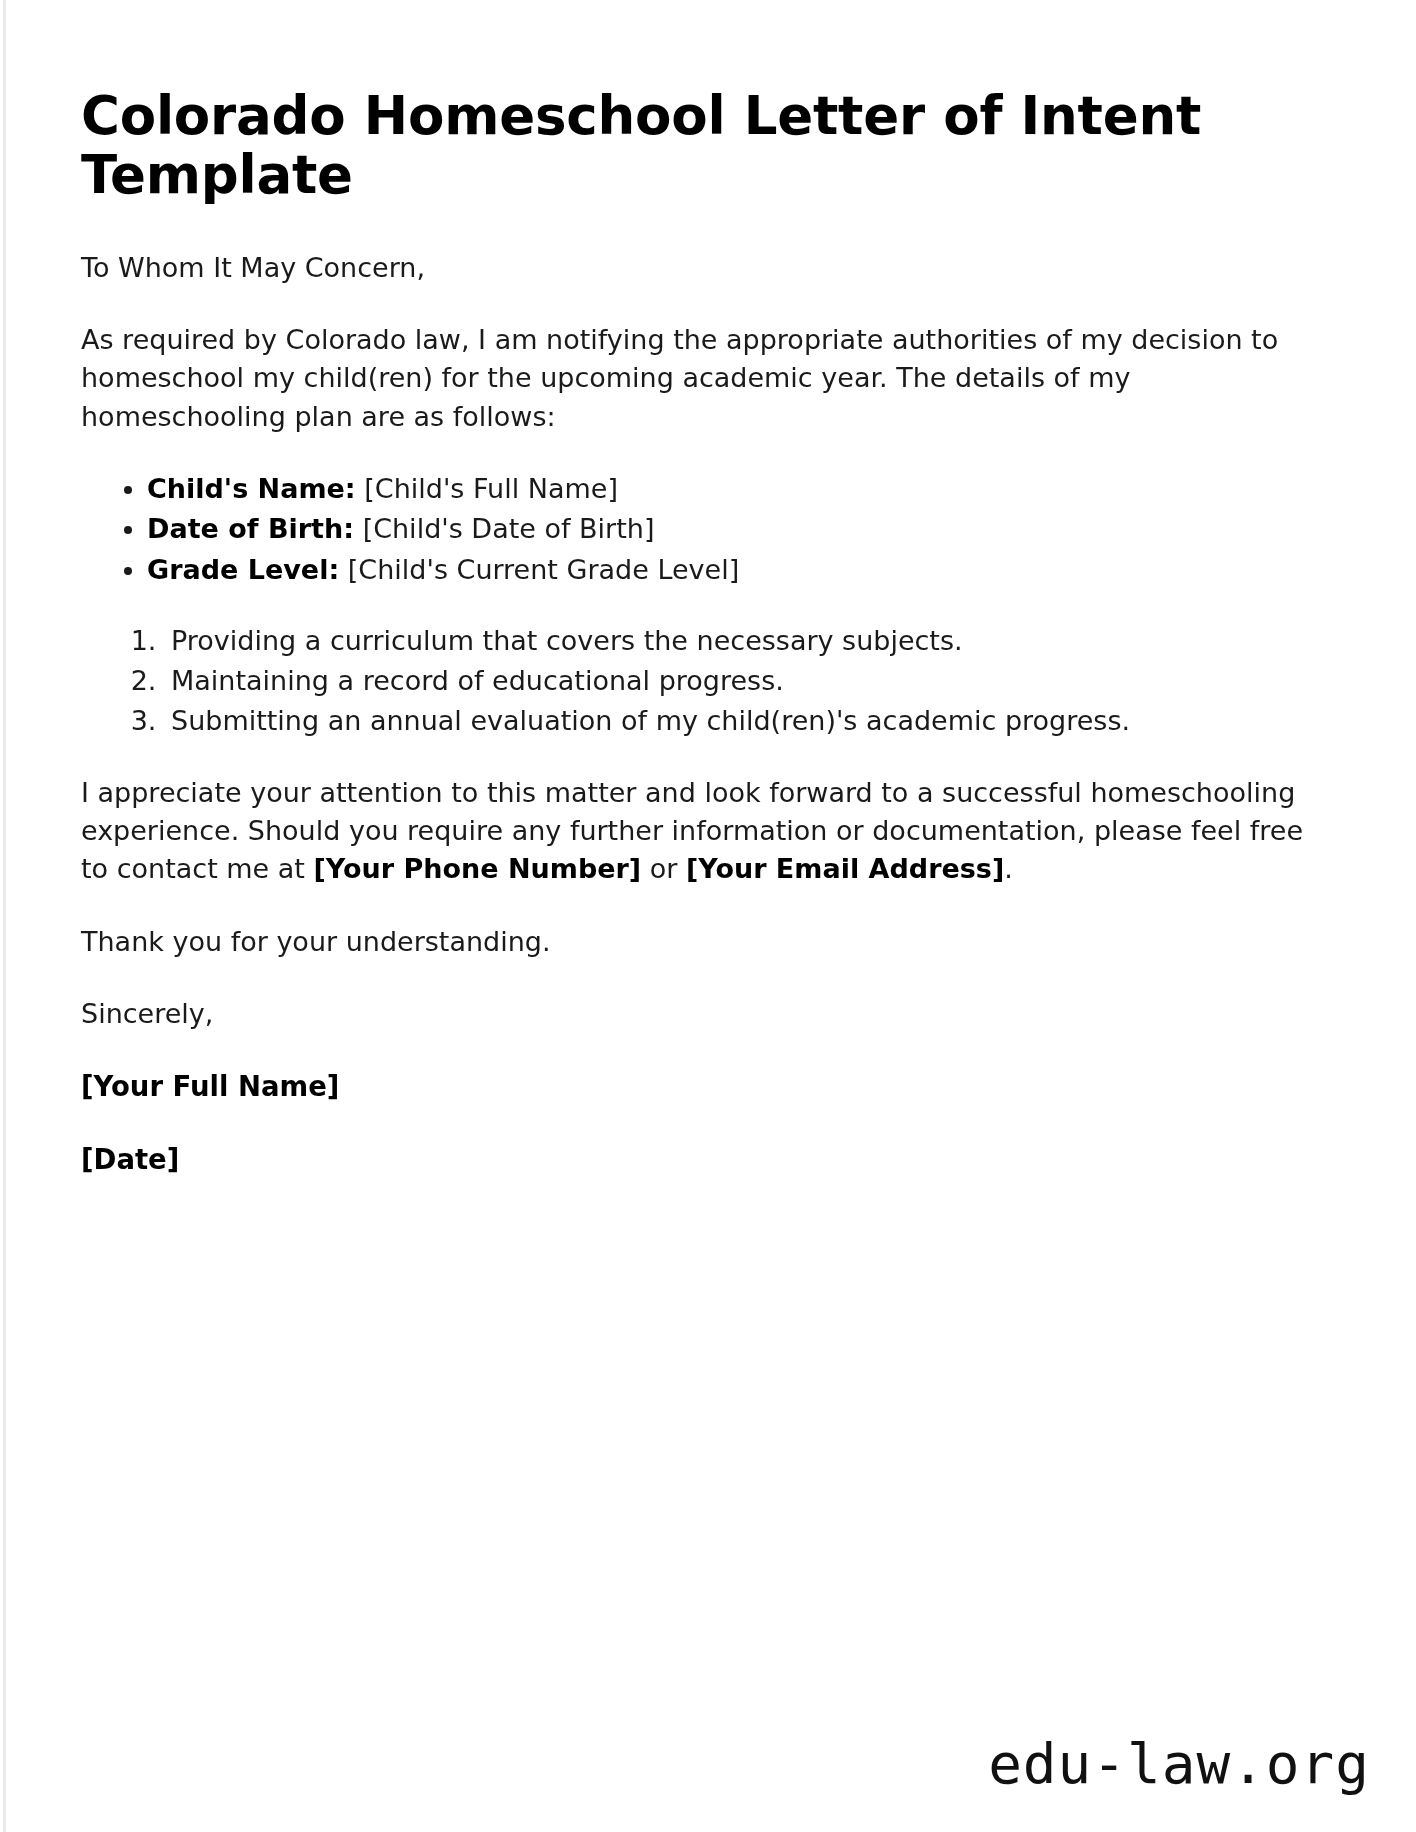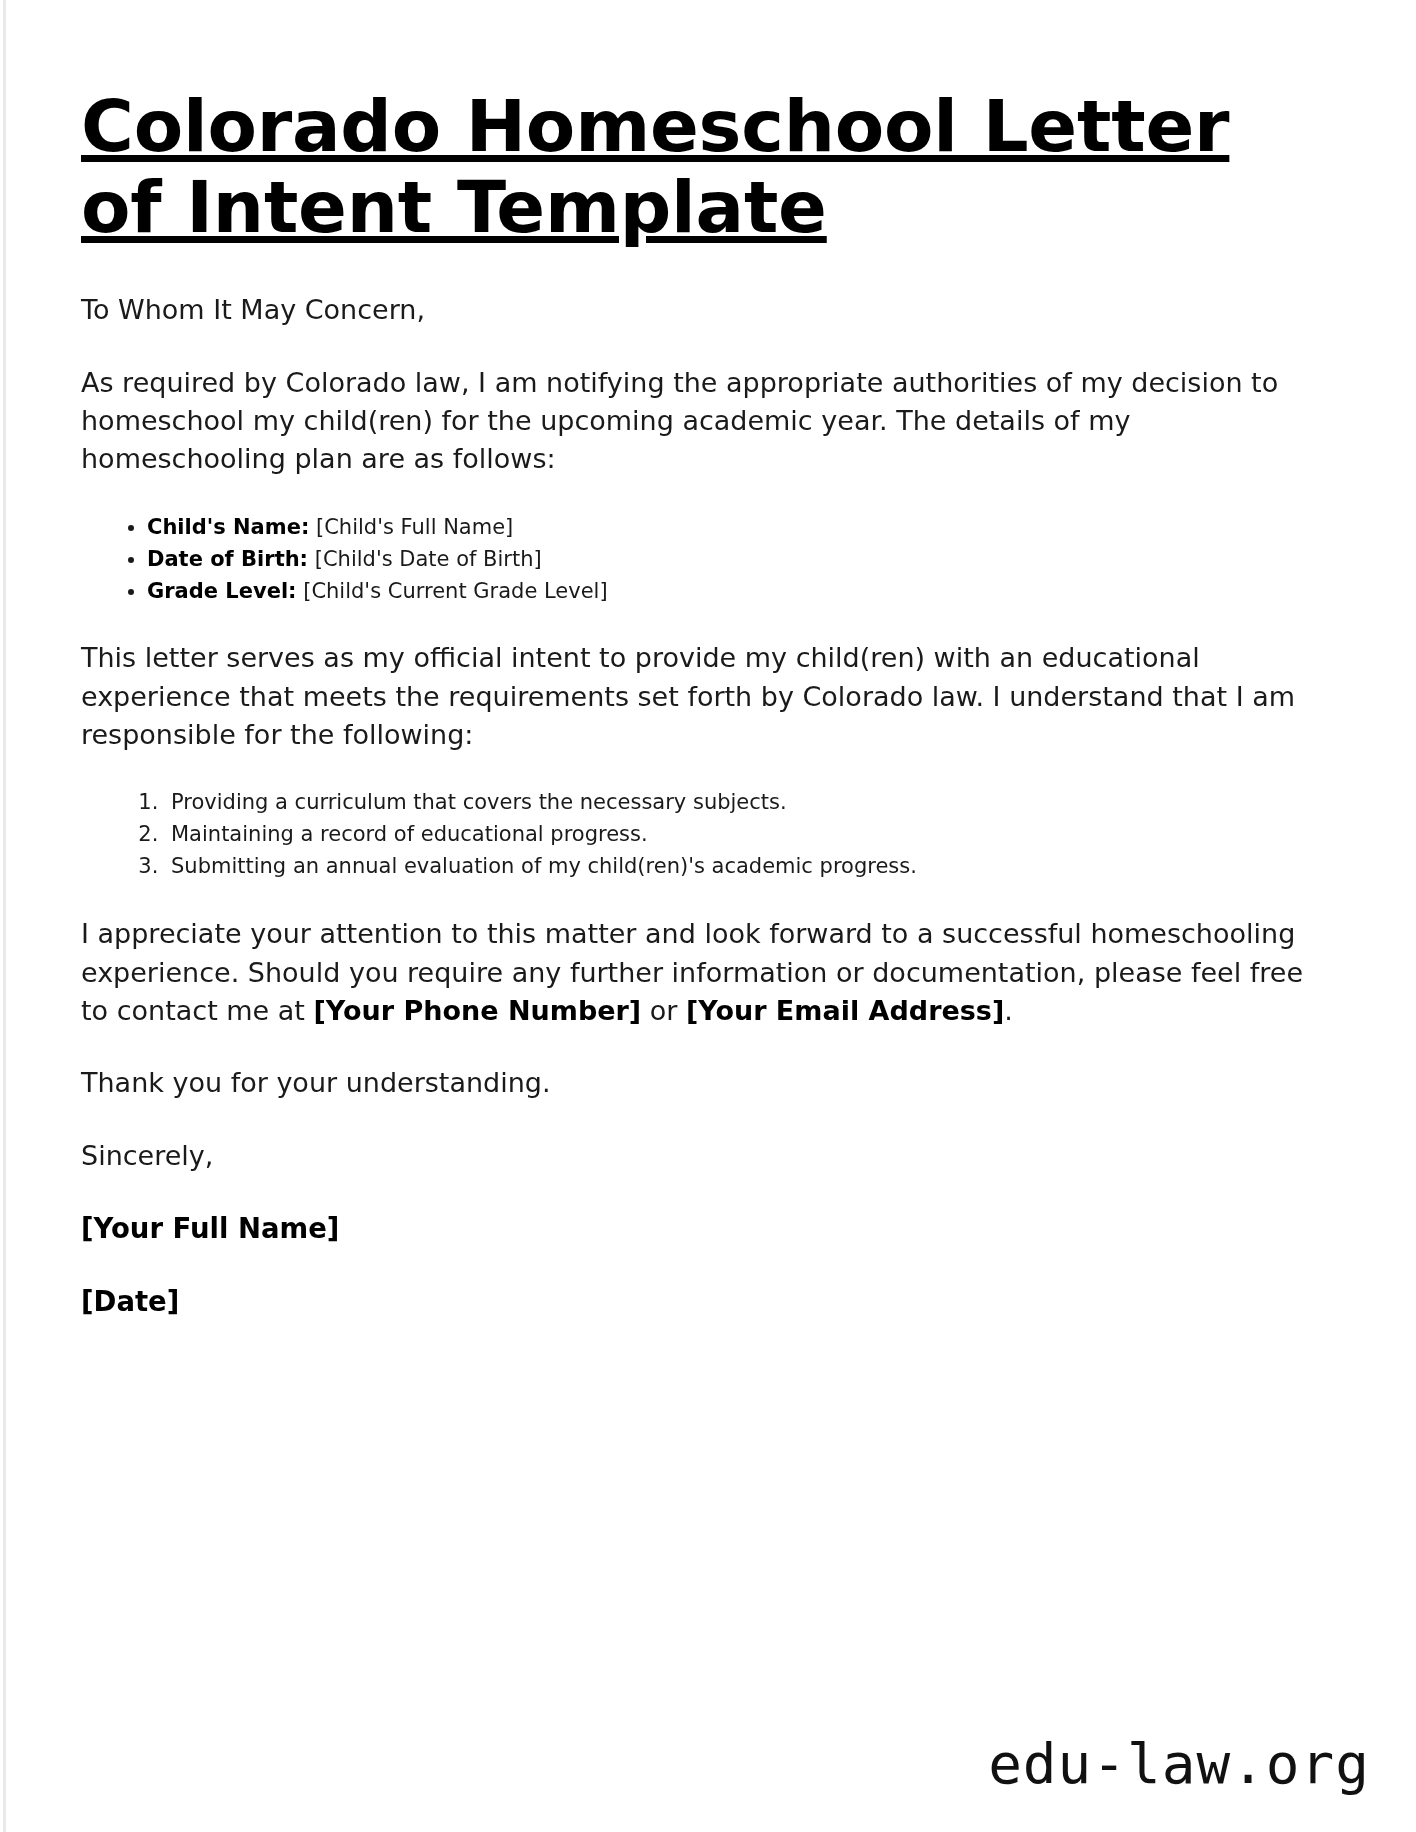--- a/index.html
+++ b/index.html
@@ -34,28 +34,27 @@
     background: #e9e9e9;
   }
   .content {
     position: absolute;
     left: 78px;
     top: 86px;
     width: 1240px;
   }
   h1.doc-title {
     font-family: "DejaVu Sans", sans-serif;
-    font-size: 72px;
+    font-size: 53px;
     line-height: 1.12;
     font-weight: bold;
     letter-spacing: -0.2px;
     margin: 0 0 44px 0;
     color: #000000;
     max-width: 1185px;
-    text-decoration: underline;
   }
   p.para {
     font-size: 27px;
     line-height: 1.42;
     margin: 0 0 34px 0;
     color: #1a1a1a;
     max-width: 1240px;
   }
   strong {
     font-weight: bold;
@@ -68,21 +67,21 @@
   }
   ul.detail-list {
     list-style-type: disc;
   }
   ol.resp-list {
     list-style-type: decimal;
     padding-left: 84px;
   }
   ul.detail-list li,
   ol.resp-list li {
-    font-size: 21px;
+    font-size: 27px;
     line-height: 1.38;
     color: #1a1a1a;
     margin: 0 0 3px 0;
   }
   ol.resp-list li {
     padding-left: 6px;
   }
   .sig-line {
     font-size: 27.5px;
     line-height: 1.42;
@@ -115,21 +114,20 @@
 
 
     <p class="para">As required by Colorado law, I am notifying the appropriate authorities of my decision to homeschool my child(ren) for the upcoming academic year. The details of my homeschooling plan are as follows:</p>
 
     <ul class="detail-list">
       <li><strong>Child's Name:</strong> <span>[Child's Full Name]</span></li>
       <li><strong>Date of Birth:</strong> <span>[Child's Date of Birth]</span></li>
       <li><strong>Grade Level:</strong> <span>[Child's Current Grade Level]</span></li>
     </ul>
 
-    <p class="para">This letter serves as my official intent to provide my child(ren) with an educational experience that meets the requirements set forth by Colorado law. I understand that I am responsible for the following:</p>
 
     <ol class="resp-list">
       <li>Providing a curriculum that covers the necessary subjects.</li>
       <li>Maintaining a record of educational progress.</li>
       <li>Submitting an annual evaluation of my child(ren)'s academic progress.</li>
     </ol>
 
     <p class="para"><span>I appreciate your attention to this matter and look forward to a successful homeschooling experience. Should you require any further information or documentation, please feel free to contact me at </span><strong>[Your Phone Number]</strong><span> or </span><strong>[Your Email Address]</strong><span>.</span></p>
 
     <p class="para">Thank you for your understanding.</p>

